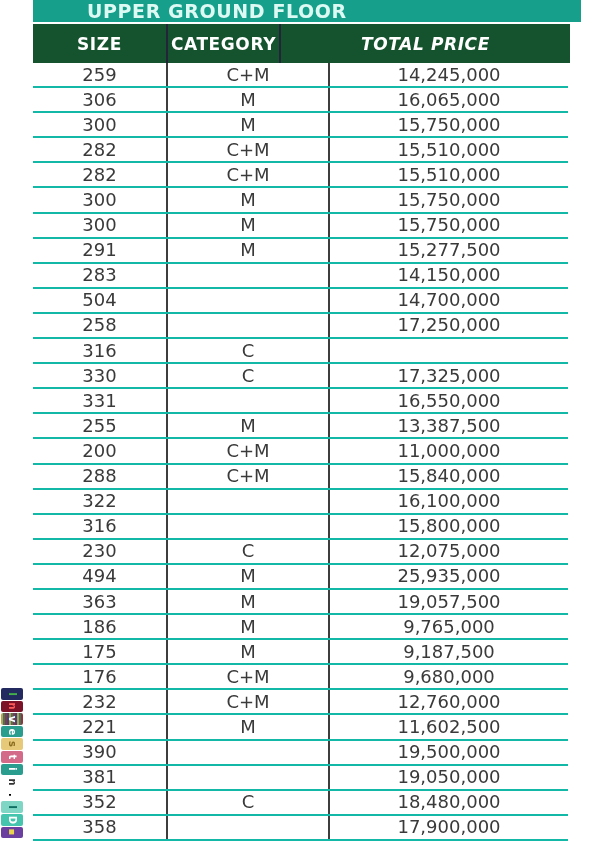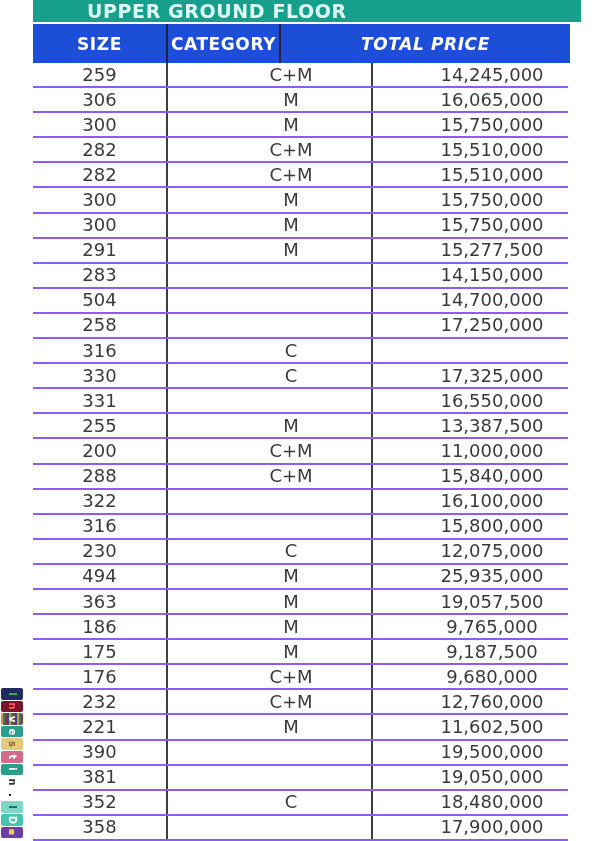--- a/index.html
+++ b/index.html
@@ -16,39 +16,38 @@
   }
   .title-band .title-text {
     padding-left:54px; padding-bottom:1px;
     font-size:19px; font-weight:bold; letter-spacing:0.6px;
     color:#dcf9f3; white-space:nowrap; line-height:20px;
   }
 
   
   .header-row {
     position:absolute; left:33px; top:24px; width:537px; height:39px;
-    background:#1d4ed8; display:flex;
+    background:#14532d; display:flex;
   }
   .header-cell {
     box-sizing:border-box; display:flex; align-items:center; justify-content:center;
     color:#ffffff; font-weight:bold; font-size:17px; letter-spacing:0.6px;
   }
   .hc-size  { width:135px; border-right:2px solid #23233a; }
   .hc-cat   { width:113px; border-right:2px solid #23233a; }
   .hc-price { flex:1;font-style:italic; }
 
   
   .table-body {
     position:absolute; left:33px; top:63px; width:535px; height:778px;
     display:flex; flex-direction:column;
   }
   .t-row {
     flex:1; display:flex; box-sizing:border-box;
-    border-bottom:2px solid #8b5cf6;
-    gap:43px;
+    border-bottom:2px solid #14b8a6;
   }
   .t-cell {
     box-sizing:border-box; display:flex; align-items:center; justify-content:center;
     font-size:18px; color:#3a3a3a; line-height:1;
   }
   .c-size  { width:135px; border-right:2px solid #3d3d3d; }
   .c-cat   { width:162px; border-right:2px solid #3d3d3d; }
   .c-price { flex:1; }
 
   

